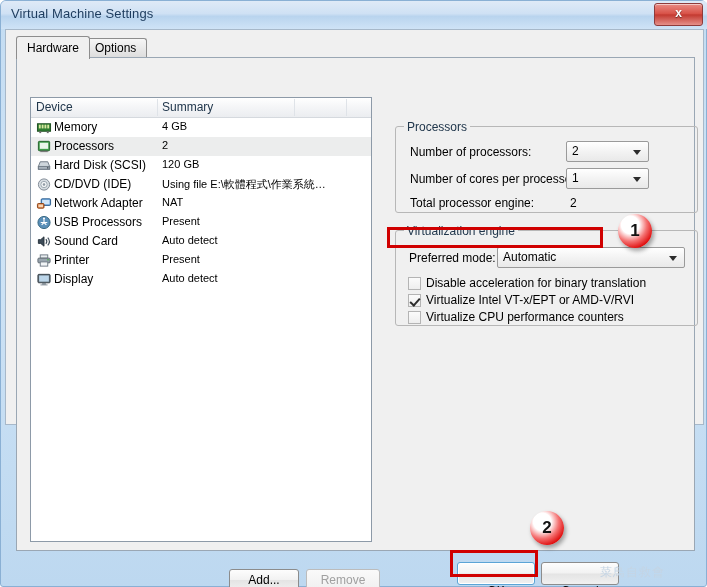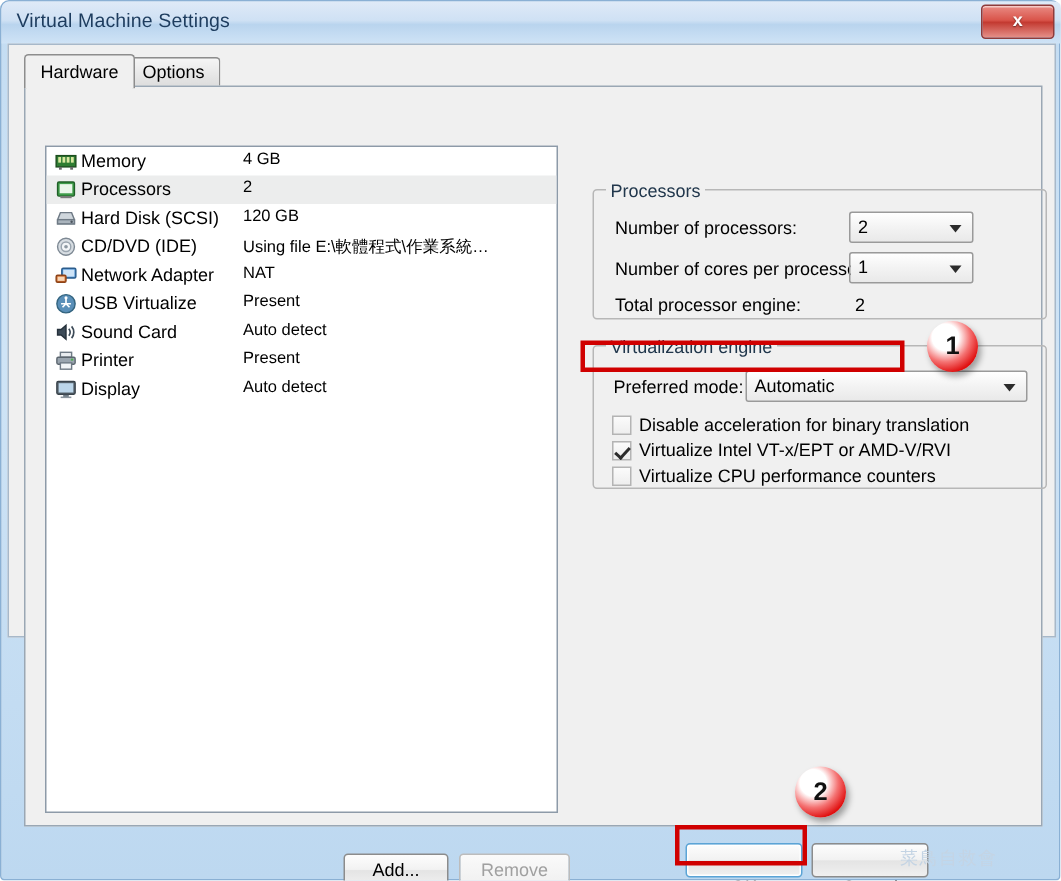--- a/index.html
+++ b/index.html
@@ -384,20 +384,27 @@
   <div id="client">
 
     <div id="tabstrip">
       <div class="tab active" id="tab-hardware">Hardware</div>
       <div class="tab" id="tab-options">Options</div>
     </div>
 
     <div id="tabpage">
 
       <div id="devicelist">
+        <div id="list-header">
+          <div class="hcell" id="hcell-device">Device</div>
+          <div class="hcell" id="hcell-summary">Summary</div>
+          <div class="hdiv" id="hdiv-1"></div>
+          <div class="hdiv" id="hdiv-2"></div>
+          <div class="hdiv" id="hdiv-3"></div>
+        </div>
         <div id="list-body">
             <div class="row">
               <span class="dev-icon"><svg xmlns="http://www.w3.org/2000/svg" viewBox="0 0 16 16" width="16" height="15">
                   <rect x="1" y="4" width="14" height="8" fill="#2f7d32" stroke="#1c4d1e"></rect>
                   <rect x="2.5" y="5" width="2" height="4" fill="#d9e8a0"></rect>
                   <rect x="5.5" y="5" width="2" height="4" fill="#d9e8a0"></rect>
                   <rect x="8.5" y="5" width="2" height="4" fill="#d9e8a0"></rect>
                   <rect x="11.5" y="5" width="2" height="4" fill="#d9e8a0"></rect>
                   <rect x="3" y="12" width="2" height="2" fill="#6b6b6b"></rect>
                   <rect x="11" y="12" width="2" height="2" fill="#6b6b6b"></rect>
@@ -441,21 +448,21 @@
                 </svg></span>
               <span class="dev-name">Network Adapter</span>
               <span class="dev-sum">NAT</span>
             </div>
             <div class="row">
               <span class="dev-icon"><svg xmlns="http://www.w3.org/2000/svg" viewBox="0 0 16 16" width="16" height="15">
                   <circle cx="8" cy="8" r="6.5" fill="#5a8fb8" stroke="#33647f"></circle>
                   <path d="M4.5 8 H11.5 M8 8 L8 4.5 M8 8 L10.5 10.5 M8 8 L5.5 10.5" stroke="#ffffff" stroke-width="1.2" fill="none"></path>
                   <circle cx="8" cy="3.8" r="1.1" fill="#ffffff"></circle>
                 </svg></span>
-              <span class="dev-name">USB Virtualize</span>
+              <span class="dev-name">USB Processors</span>
               <span class="dev-sum">Present</span>
             </div>
             <div class="row">
               <span class="dev-icon"><svg xmlns="http://www.w3.org/2000/svg" viewBox="0 0 16 16" width="16" height="15">
                   <path d="M2 6 H4.5 L8 3 V13 L4.5 10 H2 Z" fill="#3d4b58" stroke="#26313b"></path>
                   <path d="M10 5.5 A4 4 0 0 1 10 10.5" stroke="#3d4b58" stroke-width="1.2" fill="none"></path>
                   <path d="M12 3.8 A6.5 6.5 0 0 1 12 12.2" stroke="#3d4b58" stroke-width="1.2" fill="none"></path>
                 </svg></span>
               <span class="dev-name">Sound Card</span>
               <span class="dev-sum">Auto detect</span>

